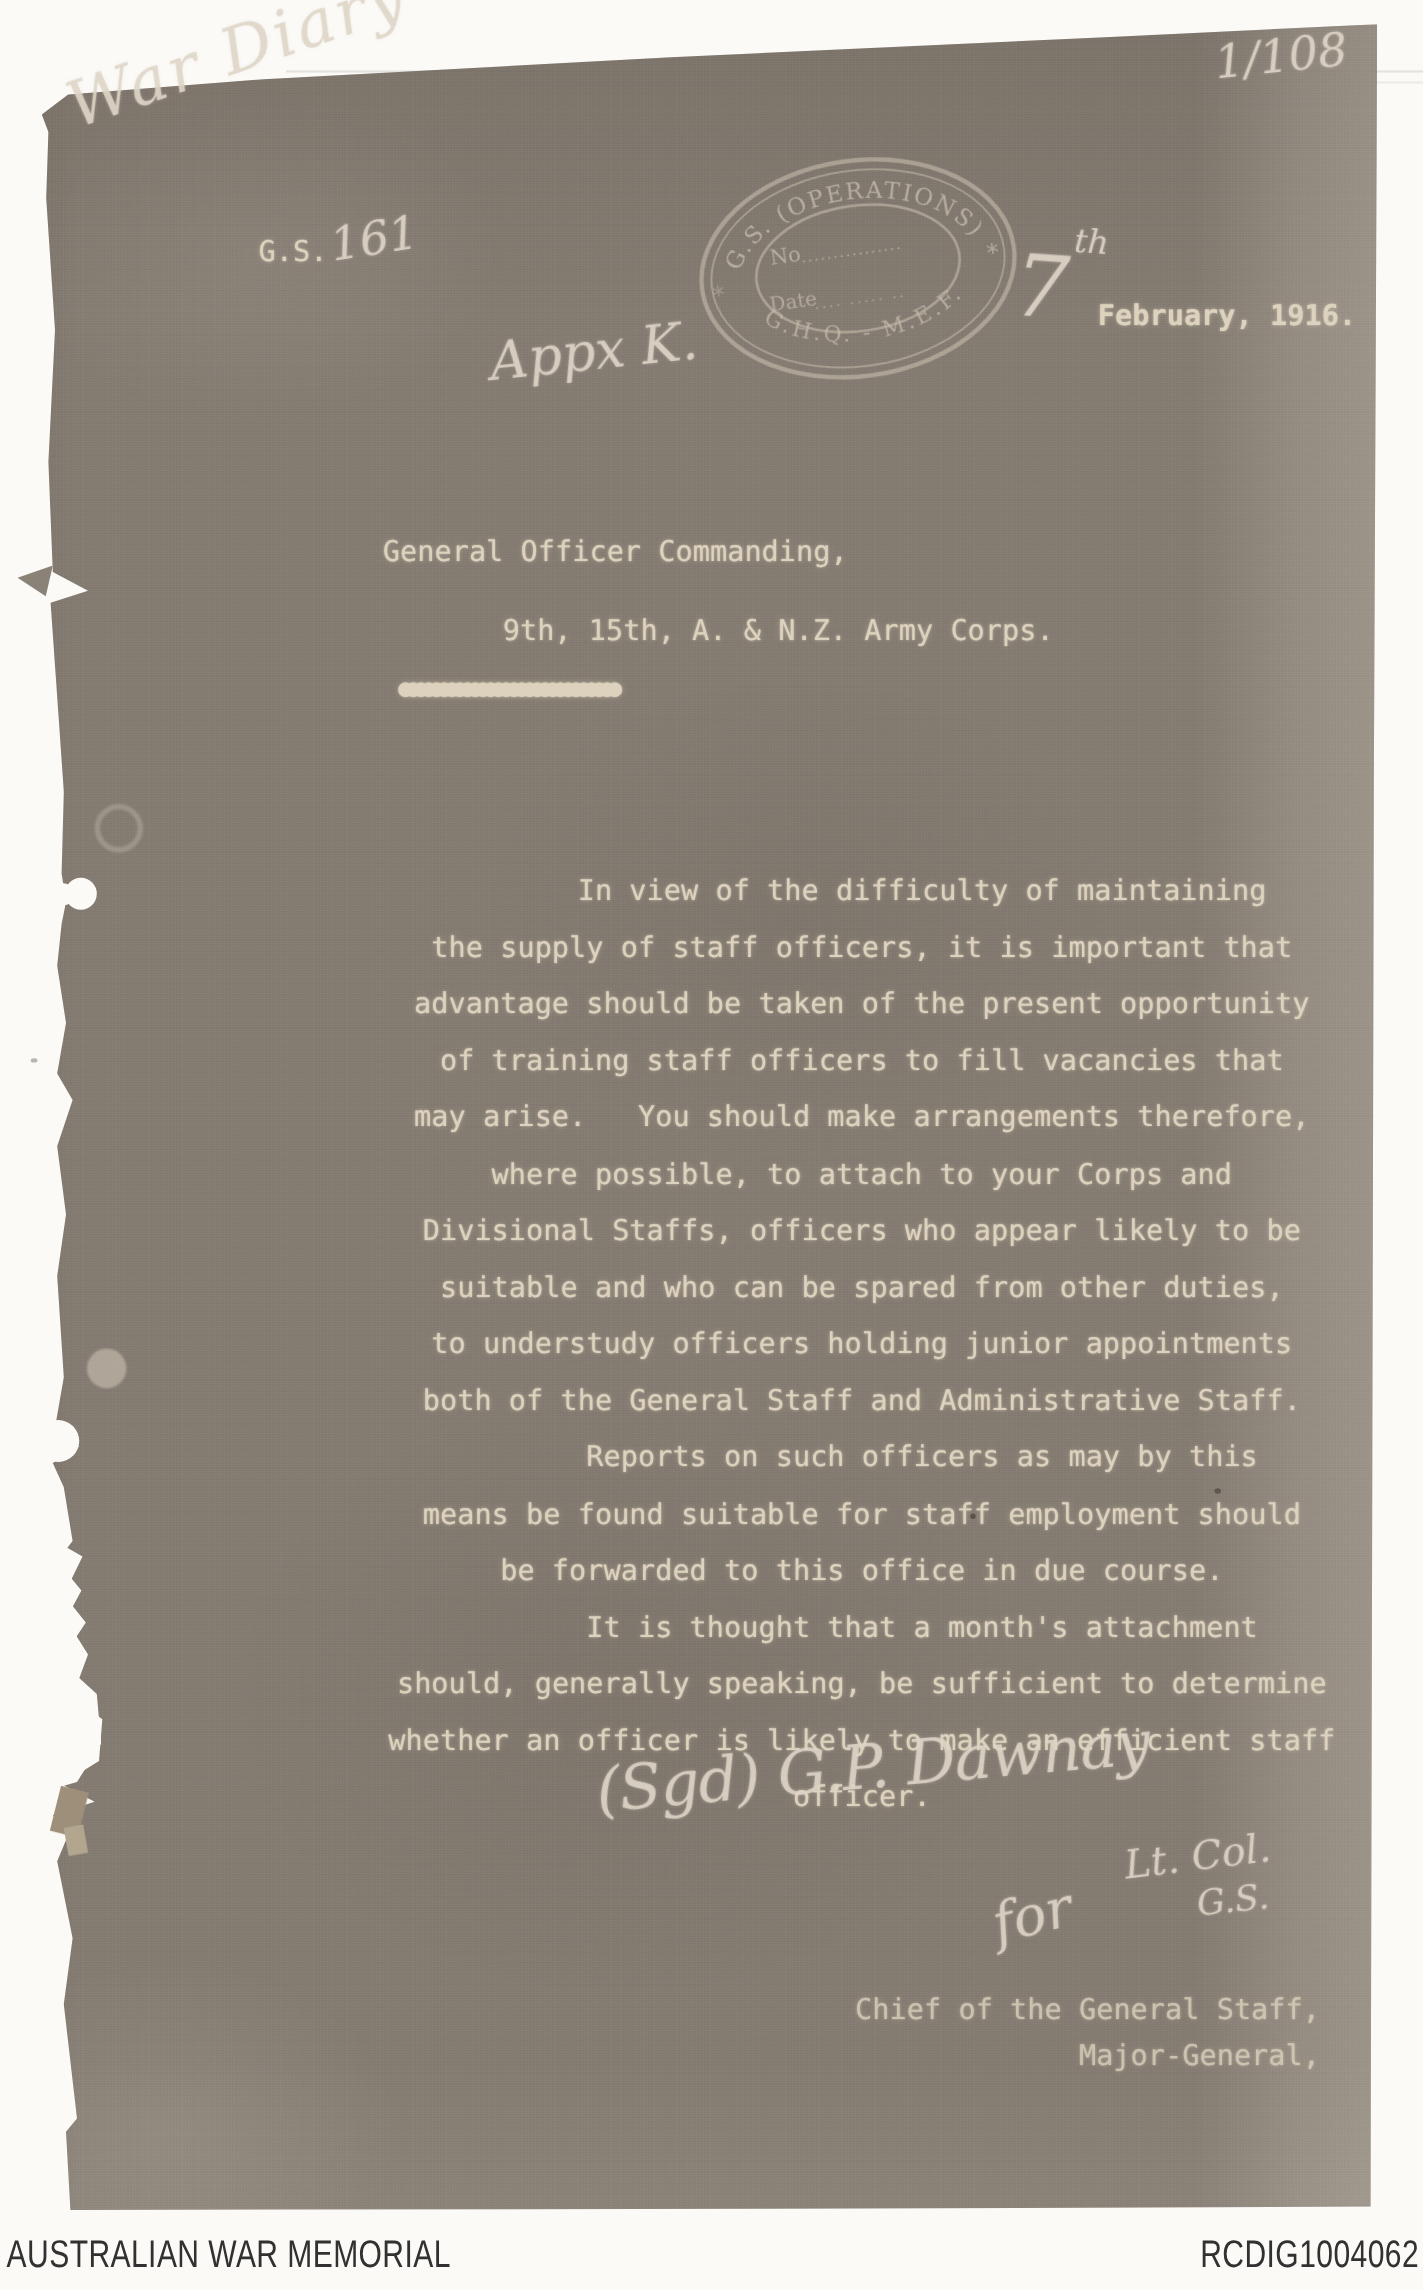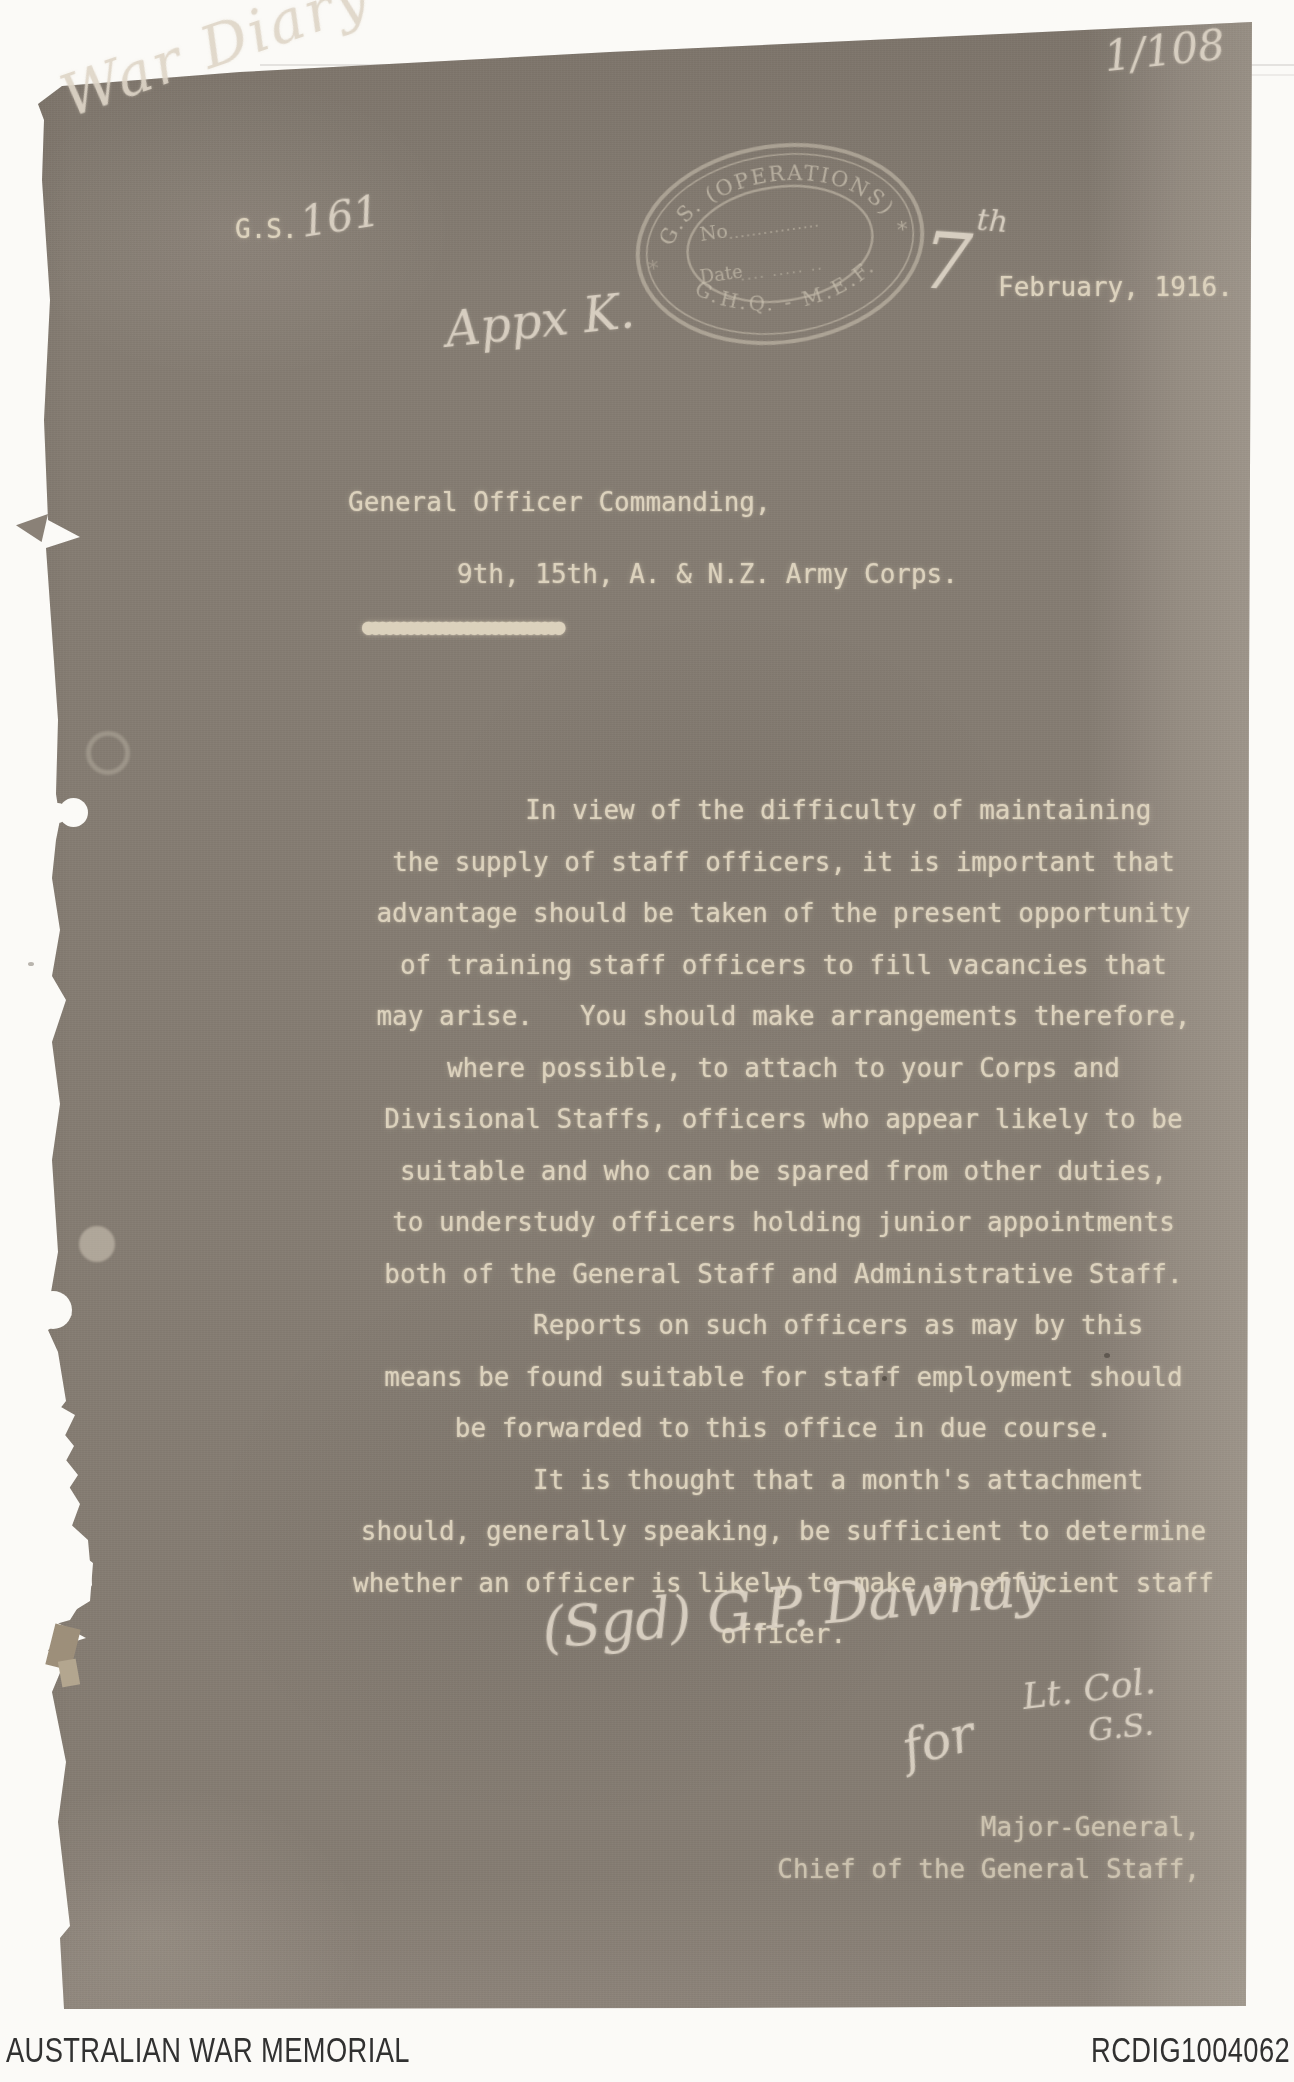--- a/index.html
+++ b/index.html
@@ -95,21 +95,21 @@
 <div class="speck" style="left:1104px;top:1353px;width:6px;height:5px;background:rgba(35,30,25,.4);"></div>
 <div class="speck" style="left:28px;top:962px;width:6px;height:4px;background:rgba(120,112,102,.5);"></div>
 
 <div class="hw" style="left:52px;top:66px;font-size:58px;letter-spacing:3px;transform:rotate(-19deg);transform-origin:left top;">War Diary</div>
 <div class="hw" style="left:1104px;top:26px;font-size:42px;transform:rotate(-6deg);">1/108</div>
 <div class="tw" style="left:235px;top:214px;">G.S.</div>
 <div class="hw" style="left:300px;top:192px;font-size:42px;transform:rotate(-9deg);">161</div>
 <div class="hw" style="left:445px;top:292px;font-size:48px;transform:rotate(-6deg);">Appx K.</div>
 
 <div class="hw" style="left:922px;top:218px;font-size:78px;font-weight:300;transform:rotate(4deg);"><span>7</span><sup style="font-size:30px;position:relative;top:-34px;left:2px;">th</sup></div>
-<div class="tw" style="left:998px;top:272px;">February, 1916.</div>
+<div class="tw" style="left:998px;top:272px;font-weight:bold;">February, 1916.</div>
 
 <svg class="stamp" viewBox="0 0 300 212">
   <g fill="none" stroke="#d3cab8" stroke-opacity=".62">
     <ellipse cx="150" cy="106" rx="143" ry="98" stroke-width="4"></ellipse>
     <ellipse cx="150" cy="106" rx="134" ry="89" stroke-width="1.6"></ellipse>
     <ellipse cx="150" cy="106" rx="93" ry="57" stroke-width="2.4"></ellipse>
   </g>
   <path id="arcTop" d="M 40 100 A 113 74 0 0 1 260 100" fill="none"></path>
   <path id="arcBot" d="M 32 106 A 120 80 0 0 0 268 106" fill="none"></path>
   <text font-family="DejaVu Serif, serif" font-size="21" letter-spacing="2" fill="#d6cdbb" fill-opacity=".78">
@@ -133,16 +133,16 @@
 <div class="tw bodytext" style="left:353px;top:682px;text-align:center;">
   
 <div>       In view of the difficulty of maintaining</div><div>the supply of staff officers, it is important that</div><div>advantage should be taken of the present opportunity</div><div>of training staff officers to fill vacancies that</div><div>may arise.   You should make arrangements therefore,</div><div>where possible, to attach to your Corps and</div><div>Divisional Staffs, officers who appear likely to be</div><div>suitable and who can be spared from other duties,</div><div>to understudy officers holding junior appointments</div><div>both of the General Staff and Administrative Staff.</div><div>       Reports on such officers as may by this</div><div>means be found suitable for staff employment should</div><div>be forwarded to this office in due course.</div><div>       It is thought that a month's attachment</div><div>should, generally speaking, be sufficient to determine</div><div>whether an officer is likely to make an efficient staff</div><div>officer.</div></div>
 
 <div class="hw" style="left:545px;top:1596px;font-size:56px;letter-spacing:-1px;transform:rotate(-5deg);transform-origin:left bottom;">(Sgd) G.P. Dawnay</div>
 <div class="hw" style="left:1022px;top:1668px;font-size:36px;transform:rotate(-7deg);">Lt. Col.</div>
 <div class="hw" style="left:1088px;top:1708px;font-size:32px;transform:rotate(-6deg);">G.S.</div>
 <div class="hw" style="left:902px;top:1712px;font-size:50px;transform:rotate(-14deg);">for</div>
 <div class="tw dim sigblock" style="left:660px;top:1722px;">
   
-<div>Major-General,</div><div>Chief of the General Staff,</div></div>
+<div>Chief of the General Staff,</div><div>Major-General,</div></div>
 
 <div class="footer-text" style="left:6px;top:2030px;transform:scaleX(.78);transform-origin:left top;">AUSTRALIAN WAR MEMORIAL</div>
 <div class="footer-text" style="right:4px;top:2030px;transform:scaleX(.78);transform-origin:right top;">RCDIG1004062</div>
 
 </body></html>

